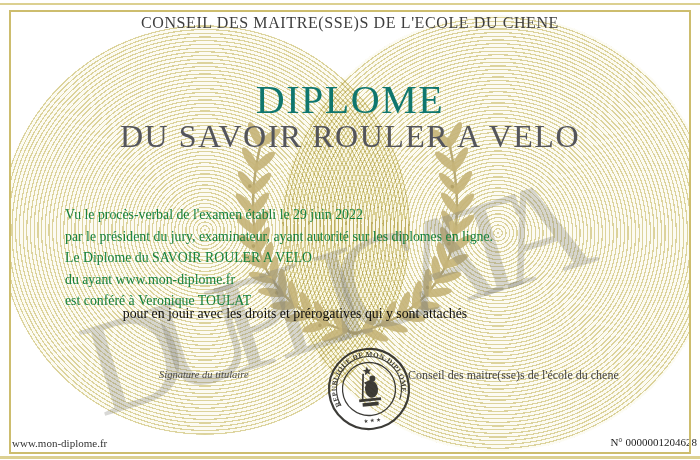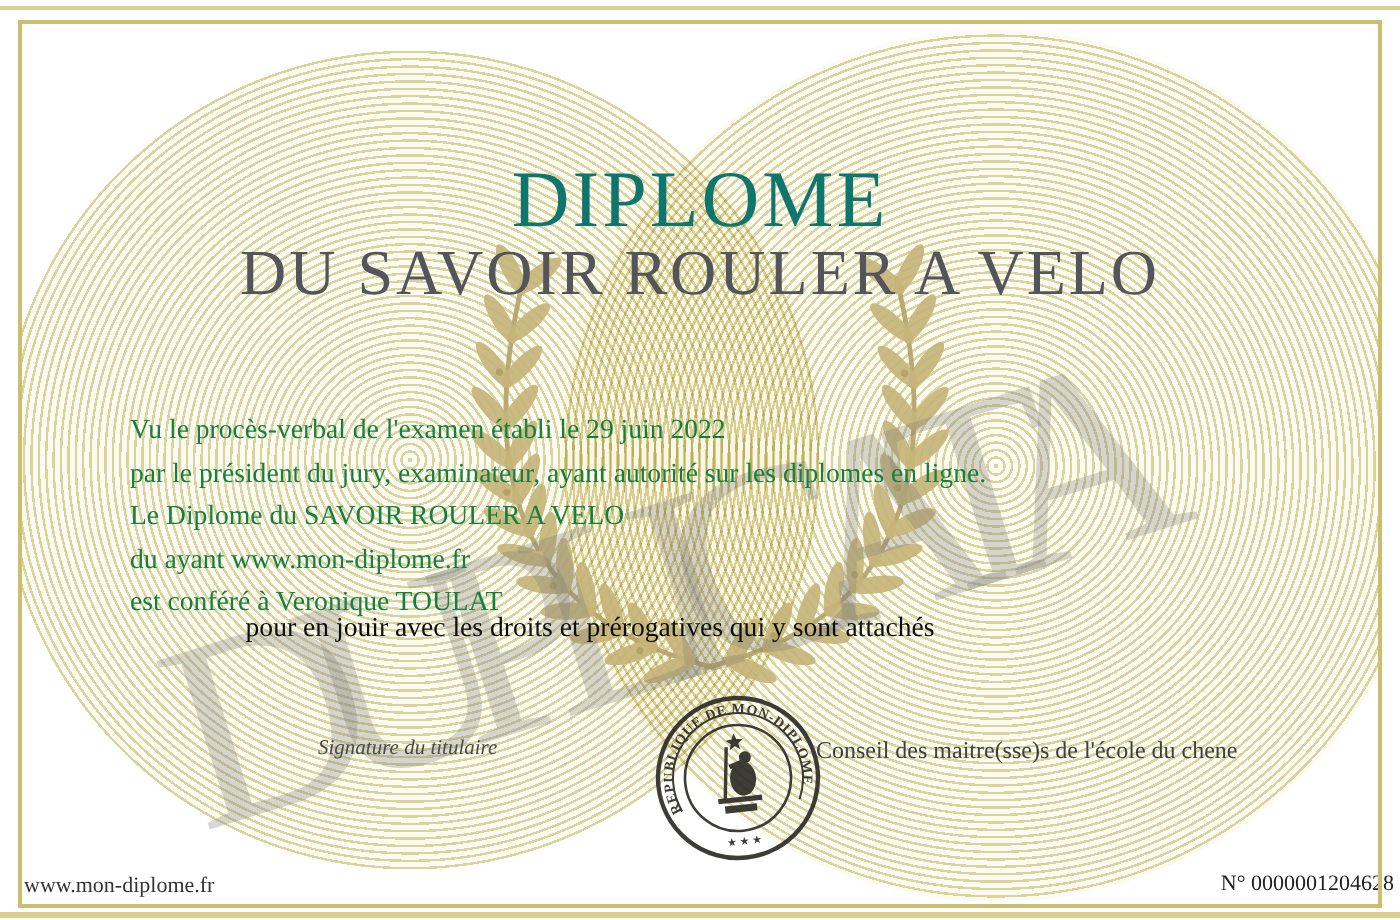--- a/index.html
+++ b/index.html
@@ -112,20 +112,21 @@
       <circle transform="translate(456.61,191.3575) rotate(-93.73579827273554) translate(5,-4)" r="1.8" fill="#b3a268"></circle>
       <ellipse transform="translate(454.1269,168.72517499999998) rotate(-138.59397199756285) translate(11,0)" rx="14" ry="4.3" fill="#c6b47a" opacity="0.92"></ellipse>
       <ellipse transform="translate(454.1269,168.72517499999998) rotate(-58.593971997562846) translate(11,0)" rx="14" ry="4.3" fill="#c6b47a" opacity="0.92"></ellipse>
       <ellipse transform="translate(449.52959999999996,144.50719999999998) rotate(-142.73917679088652) translate(11,0)" rx="14" ry="4.3" fill="#c6b47a" opacity="0.92"></ellipse>
       <ellipse transform="translate(449.52959999999996,144.50719999999998) rotate(-62.7391767908865) translate(11,0)" rx="14" ry="4.3" fill="#c6b47a" opacity="0.92"></ellipse>
     </svg>
 
   <div class="watermark">DUPLICATA</div>
 
   <div class="content">
+    <div class="hdr">CONSEIL DES MAITRE(SSE)S DE L'ECOLE DU CHENE</div>
     <div class="title1">DIPLOME</div>
     <div class="title2">DU SAVOIR ROULER A VELO</div>
 
     <div class="body-block">
       <span style="display:block">Vu le procès-verbal de l'examen établi le 29 juin 2022</span>
       <span style="display:block">par le président du jury, examinateur, ayant autorité sur les diplomes en ligne.</span>
       <span style="display:block">Le Diplome du SAVOIR ROULER A VELO</span>
       <span style="display:block">du ayant www.mon-diplome.fr</span>
       <span style="display:block">est conféré à Veronique TOULAT</span>
     </div>

